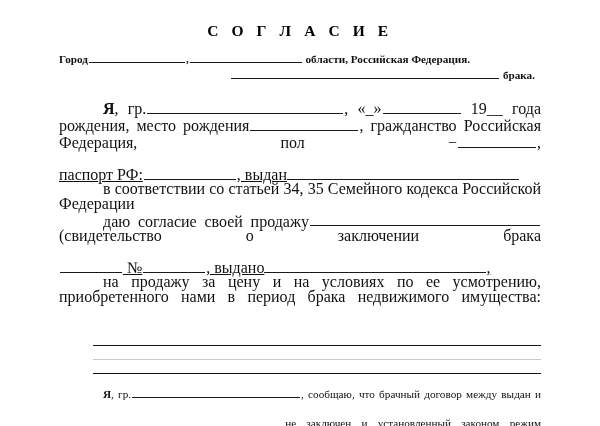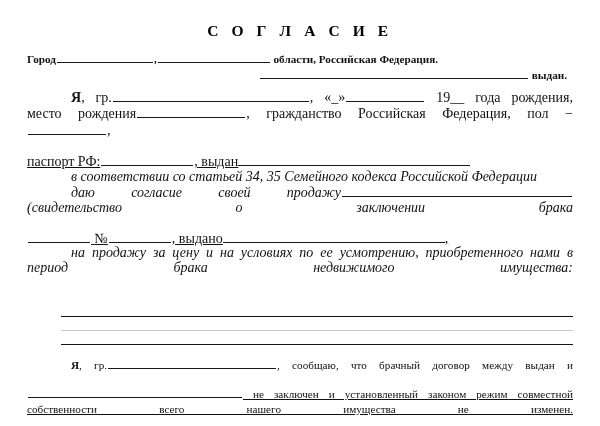--- a/index.html
+++ b/index.html
@@ -13,21 +13,21 @@
     overflow: hidden;
     font-family: "Liberation Serif", "DejaVu Serif", serif;
     color: #111111;
   }
   .page {
     position: relative;
     width: 600px;
     height: 426px;
     background: #ffffff;
     box-sizing: border-box;
-    padding: 0 27px;
+    padding: 0 59px;
   }
   .doc-title {
     text-align: center;
     font-weight: bold;
     font-size: 15.5px;
     letter-spacing: 4.6px;
     margin: 0;
     padding-top: 22px;
     padding-bottom: 0;
     line-height: 18px;
@@ -43,37 +43,36 @@
   .header-line-1 {
     white-space: nowrap;
     text-align: left;
   }
   .header-line-2 {
     text-align: right;
     white-space: nowrap;
     padding-right: 6px;
   }
   .body-block {
-    margin-top: 6px;
-    font-size: 14px;
+    margin-top: 16px;
+    font-size: 16px;
     line-height: 14.6px;
   }
   p.para {
     margin: 0;
     text-align: justify;
     text-justify: inter-word;
     text-indent: 44px;
   }
   p.para.noindent {
     text-indent: 0;
     text-decoration: underline;
   }
   p.para.tight {
     text-indent: 44px;
-    font-style: italic;
   }
   .bold {
     font-weight: bold;
   }
   
   .blk {
     display: inline-block;
     border-bottom: 1px solid #1a1a1a;
     vertical-align: baseline;
     height: 0.85em;
@@ -137,21 +136,21 @@
 
   <div class="doc-title">С О Г Л А С И Е</div>
 
   <div class="header-block">
     <div class="header-line-1">
       <span>Город</span><span class="blk b-hdr"></span>,<span class="blk b-hdr2"></span>
       <span>области, Российская Федерация.</span>
     </div>
     <div class="header-line-2">
       <span class="blk b-hdrlong"></span>
-      <span>выдан.</span>
+      <span>брака.</span>
     </div>
   </div>
 
   <div class="body-block">
 
     <p class="para spread"><span class="bold">Я</span><span>, гр.</span><span class="blk b-w2"></span><span>, «_»</span><span class="blk b-m"></span> <span>19__ года рождения, место рождения</span><span class="blk b-l"></span><span>, гражданство Российская Федерация, пол −</span><span class="blk b-m"></span><span>,</span></p>
 
     <p class="para noindent"><span>паспорт РФ:</span><span class="blk b-ml"></span><span>, выдан</span><span class="rule-fill rf-1"></span></p>
 
 

